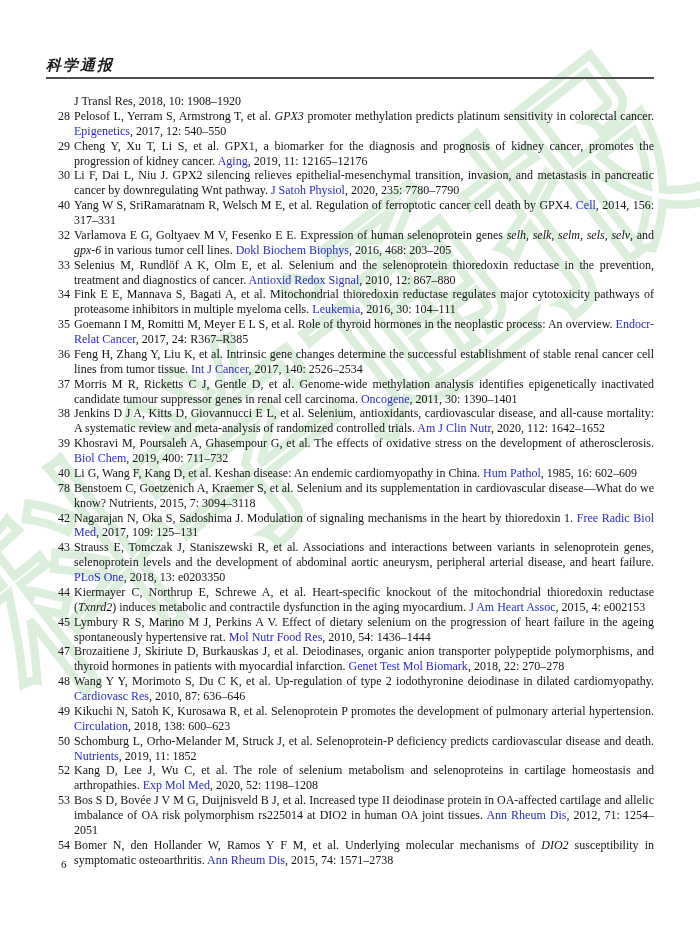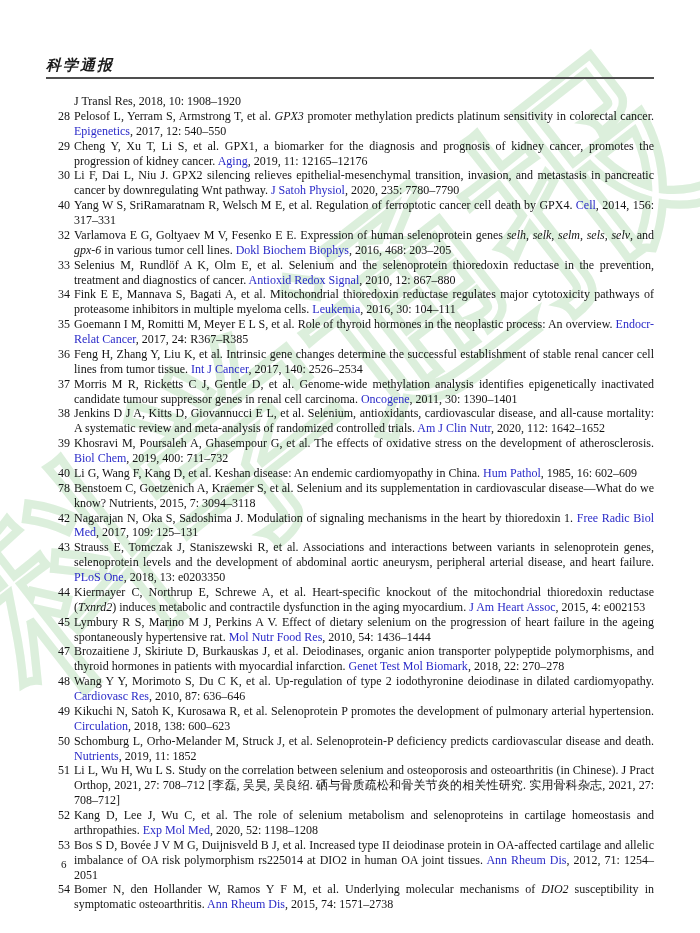--- a/index.html
+++ b/index.html
@@ -134,24 +134,20 @@
     </div>
     <div class="ref-row">
       <div class="ref-num">49</div>
       <div class="ref-body"><span>Kikuchi N, Satoh K, Kurosawa R, et al. Selenoprotein P promotes the development of pulmonary arterial hypertension. </span><span class="jlink">Circulation</span><span>, 2018, 138: 600–623</span></div>
     </div>
     <div class="ref-row">
       <div class="ref-num">50</div>
       <div class="ref-body"><span>Schomburg L, Orho-Melander M, Struck J, et al. Selenoprotein-P deficiency predicts cardiovascular disease and death. </span><span class="jlink">Nutrients</span><span>, 2019, 11: 1852</span></div>
     </div>
     <div class="ref-row">
-      <div class="ref-num">51</div>
-      <div class="ref-body"><span>Li L, Wu H, Wu L S. Study on the correlation between selenium and osteoporosis and osteoarthritis (in Chinese). J Pract Orthop, 2021, 27: 708–712 [李磊, 吴昊, 吴良绍. 硒与骨质疏松和骨关节炎的相关性研究. 实用骨科杂志, 2021, 27: 708–712]</span></div>
-    </div>
-    <div class="ref-row">
       <div class="ref-num">52</div>
       <div class="ref-body"><span>Kang D, Lee J, Wu C, et al. The role of selenium metabolism and selenoproteins in cartilage homeostasis and arthropathies. </span><span class="jlink">Exp Mol Med</span><span>, 2020, 52: 1198–1208</span></div>
     </div>
     <div class="ref-row">
       <div class="ref-num">53</div>
       <div class="ref-body"><span>Bos S D, Bovée J V M G, Duijnisveld B J, et al. Increased type II deiodinase protein in OA-affected cartilage and allelic imbalance of OA risk polymorphism rs225014 at DIO2 in human OA joint tissues. </span><span class="jlink">Ann Rheum Dis</span><span>, 2012, 71: 1254–2051</span></div>
     </div>
     <div class="ref-row">
       <div class="ref-num">54</div>
       <div class="ref-body"><span>Bomer N, den Hollander W, Ramos Y F M, et al. Underlying molecular mechanisms of </span><span class="it">DIO2</span><span> susceptibility in symptomatic osteoarthritis. </span><span class="jlink">Ann Rheum Dis</span><span>, 2015, 74: 1571–2738</span></div>

